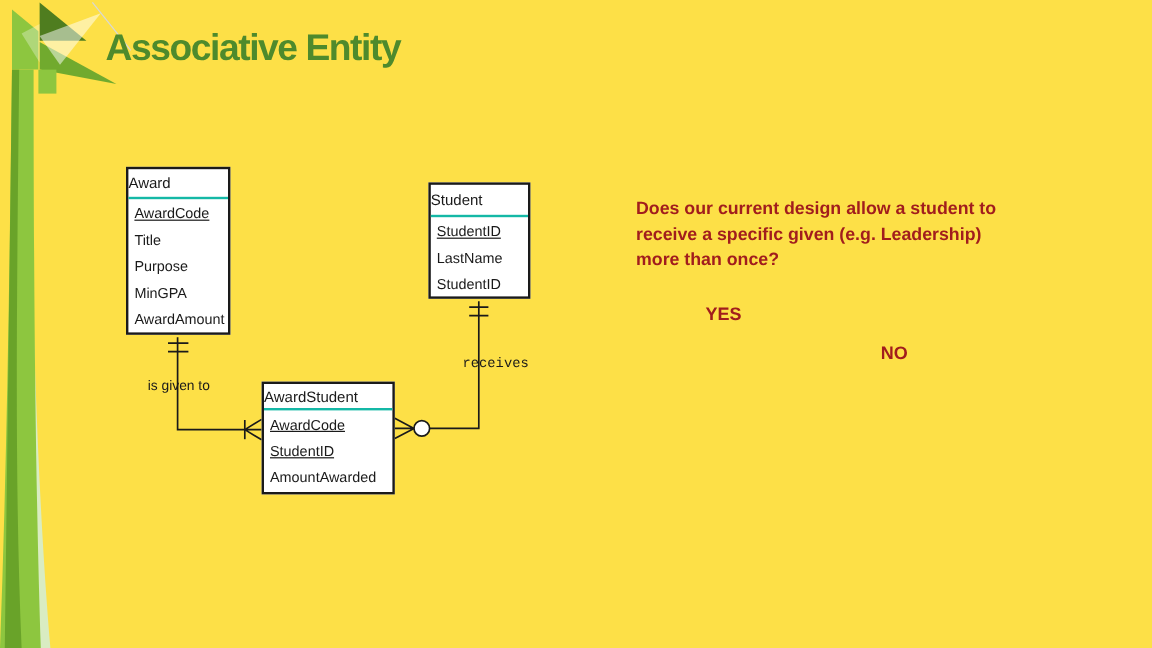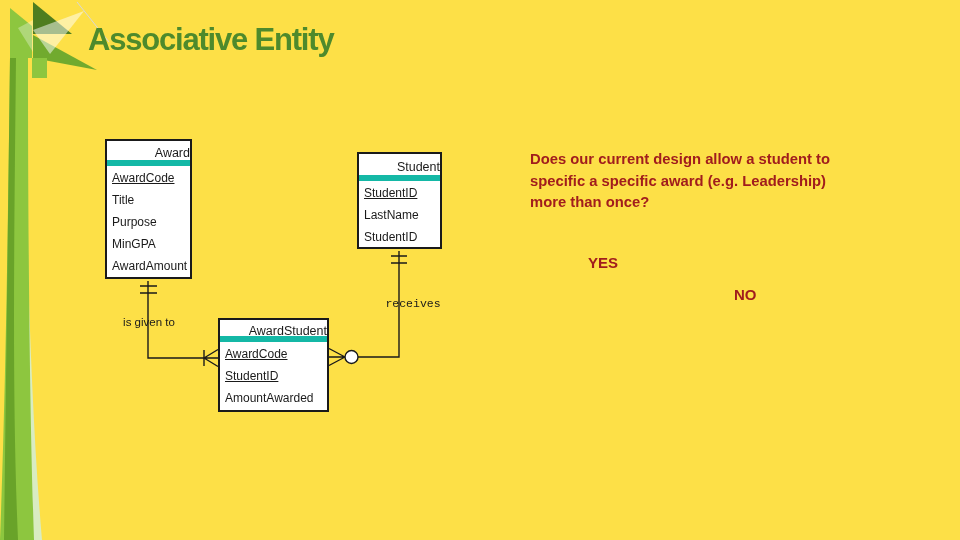--- a/index.html
+++ b/index.html
@@ -12,40 +12,40 @@
   .title{
     position:absolute;left:88px;top:22px;margin:0;
     font-size:31px;font-weight:700;letter-spacing:-1.2px;color:#4e8a2c;
     white-space:nowrap;
   }
   .entity{
     position:absolute;background:#ffffff;border:2px solid #1a1a1a;
     box-sizing:border-box;color:#1a1a1a;
   }
   .entity-header{
-    text-align:right;border-bottom:6px solid #14b8a6;
+    text-align:left;border-bottom:2px solid #14b8a6;
     font-size:12.5px;box-sizing:border-box;
   }
   .entity-attrs{padding:1px 6px 0 5px;}
   .attr{font-size:12px;height:22px;line-height:22px;white-space:nowrap;}
   .attr.key .attr-label{text-decoration:underline;}
   #entity-award{left:105px;top:139px;width:87px;height:140px;}
   #entity-award .entity-header{height:25px;line-height:25px;}
   #entity-student{left:357px;top:152px;width:85px;height:97px;}
   #entity-student .entity-header{height:27px;line-height:27px;}
   #entity-awardstudent{left:218px;top:318px;width:111px;height:94px;}
   #entity-awardstudent .entity-header{height:22px;line-height:22px;}
   .rel-label{
     position:absolute;font-size:11.5px;color:#1a1a1a;text-align:center;
     white-space:nowrap;
   }
   #rel-is-given-to{left:104px;top:316px;width:90px;}
   #rel-receives{left:373px;top:297px;width:80px;font-family:Liberation Mono, monospace;}
   .question{
-    position:absolute;left:530px;top:149px;
+    position:absolute;left:530px;top:164px;
     color:#a11d1d;font-weight:700;font-size:14.8px;line-height:21.5px;
   }
   .question-line{white-space:nowrap;}
   .q-option{position:absolute;color:#a11d1d;font-weight:700;font-size:15px;}
   #option-yes{left:588px;top:254px;}
   #option-no{left:734px;top:254px;margin-top:32px;}
   .page-number{
     position:absolute;left:888px;top:508px;width:30px;text-align:center;
     font-size:9px;color:#333333;margin-top:41px;
   }
@@ -120,21 +120,21 @@
       <div class="attr key"><span class="attr-label">StudentID</span></div>
       <div class="attr"><span class="attr-label">AmountAwarded</span></div>
     </div>
   </div>
 
   <div class="rel-label" id="rel-is-given-to">is given to</div>
   <div class="rel-label" id="rel-receives">receives</div>
 
   <div class="question">
     <div class="question-line">Does our current design allow a student to</div>
-    <div class="question-line">specific a specific award (e.g. Leadership)</div>
+    <div class="question-line">receive a specific given (e.g. Leadership)</div>
     <div class="question-line">more than once?</div>
   </div>
   <div class="q-option" id="option-yes">YES</div>
   <div class="q-option" id="option-no">NO</div>
 
   <div class="page-number">17</div>
 
 </div>
 
 </body></html>

